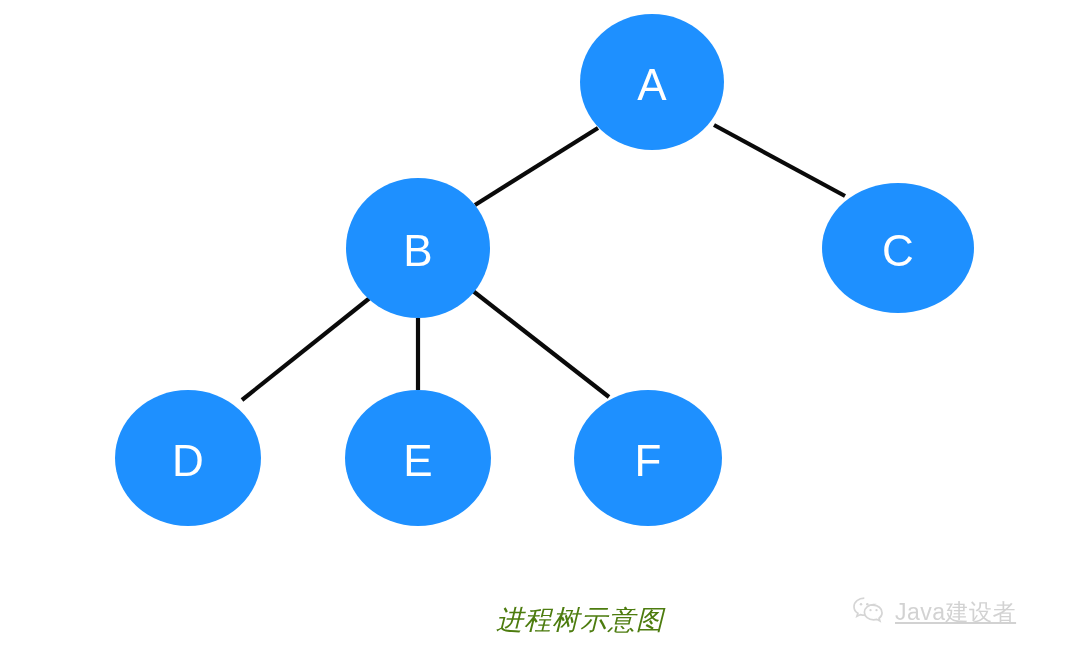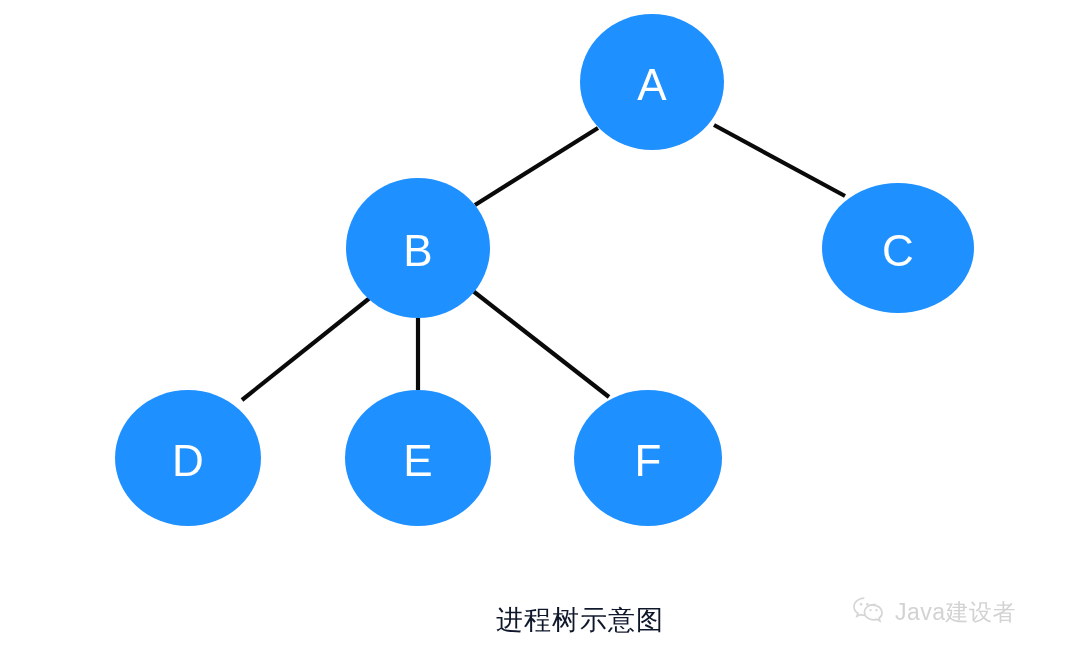--- a/index.html
+++ b/index.html
@@ -118,35 +118,35 @@
       <text class="node-label" x="418" y="460" style="fill: rgb(255, 255, 255);">E</text>
     </g>
 
     <g>
       <ellipse class="node-circle" cx="648" cy="458" rx="74" ry="68" style="fill: rgb(30, 144, 255);"></ellipse>
       <text class="node-label" x="648" y="460" style="fill: rgb(255, 255, 255);">F</text>
     </g>
 
   </svg>
 
-  <div id="caption" style="color: #0f172a;">
+  <div id="caption" style="color: #4d7c0f; font-style: italic;">
     <span id="caption-inner">进程树示意图</span>
   </div>
 
   <div id="watermark">
     <span class="wechat-icon">
       <svg width="34" height="29" viewBox="0 0 34 29" aria-hidden="true">
         <g fill="none" stroke="#d2d2d2" stroke-width="1.7">
           <path d="M12.3 2.2C6.6 2.2 2 6.0 2 10.7c0 2.7 1.5 5.1 3.9 6.6l-1.0 3.1 3.5-1.8c1.2 0.35 2.5 0.55 3.9 0.55 0.35 0 0.7-0.01 1.04-0.04"></path>
           <path d="M21.6 8.6c-5.1 0-9.2 3.4-9.2 7.6 0 4.2 4.1 7.6 9.2 7.6 1.1 0 2.2-0.16 3.2-0.46l3.1 1.6-0.85-2.7c1.9-1.4 3.0-3.4 3.0-5.6 0-4.2-4.1-7.6-9.2-7.6z"></path>
         </g>
         <g fill="#d2d2d2">
           <circle cx="9.0" cy="8.3" r="1.25"></circle>
           <circle cx="15.3" cy="8.3" r="1.25"></circle>
           <circle cx="18.5" cy="14.2" r="1.15"></circle>
           <circle cx="24.5" cy="14.2" r="1.15"></circle>
         </g>
       </svg>
     </span>
-    <span id="watermark-text" style="color: rgb(207, 207, 207);">Java建设者</span>
+    <span id="watermark-text" style="color: rgb(207, 207, 207); text-decoration: underline;">Java建设者</span>
   </div>
 
 </div>
 
 </body></html>

